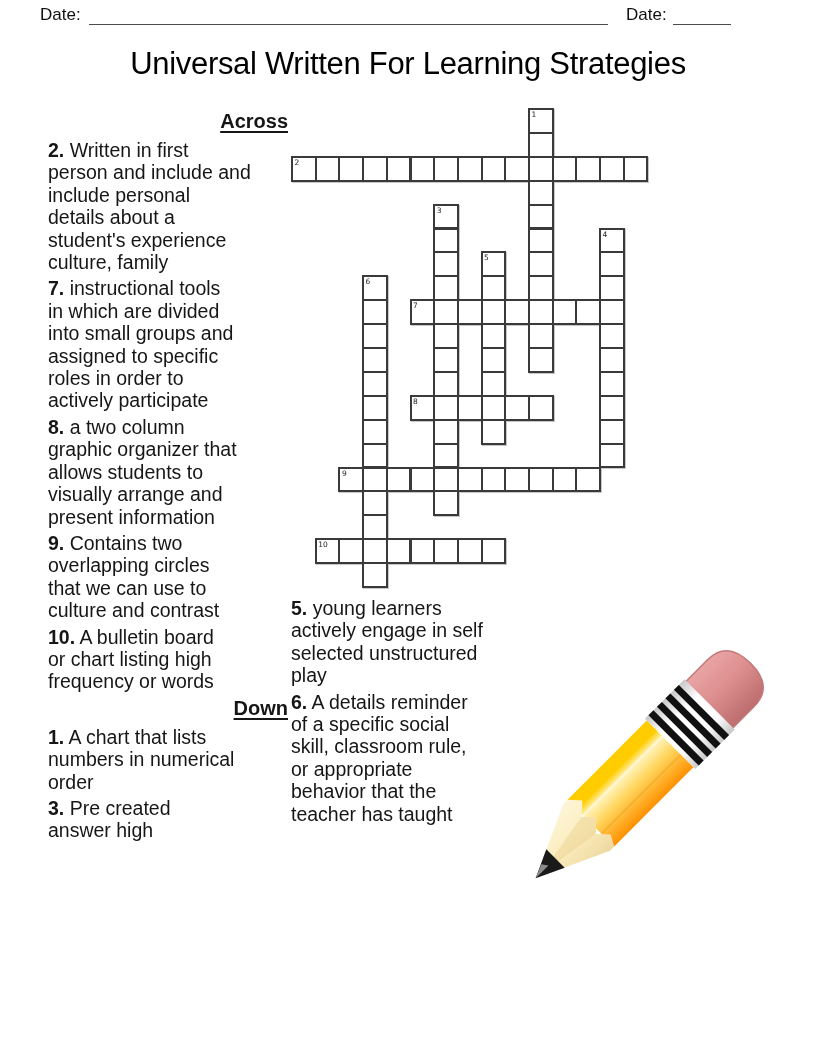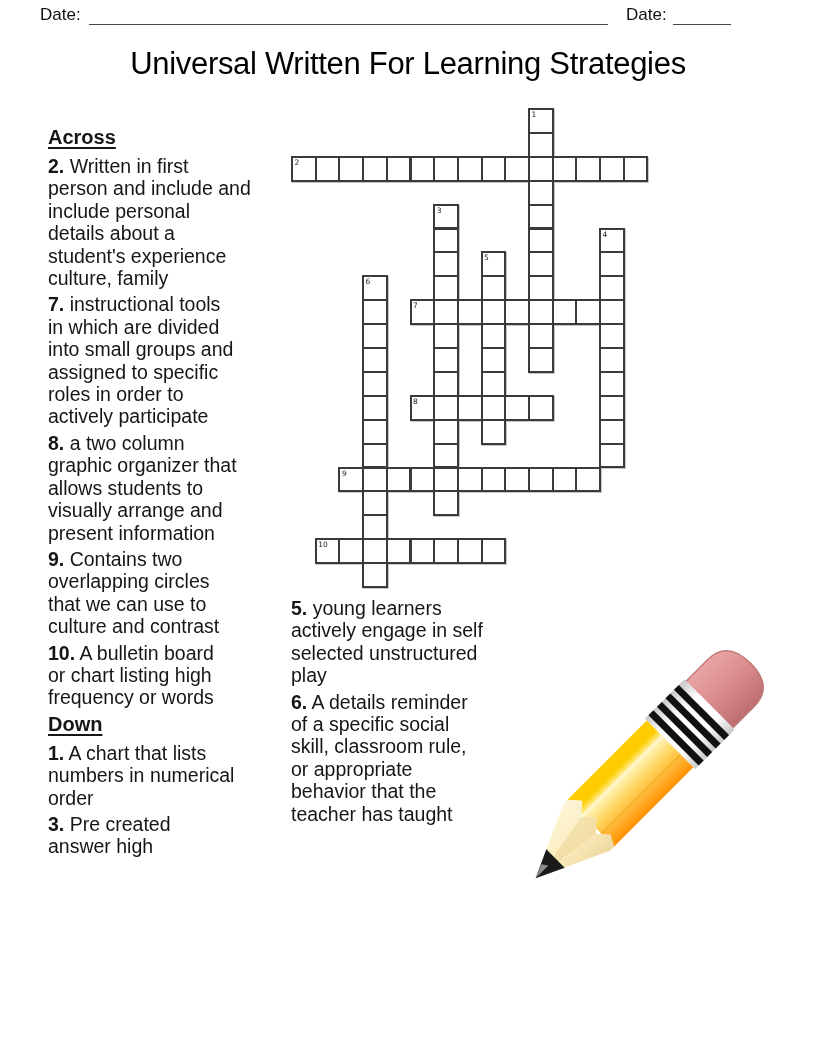--- a/index.html
+++ b/index.html
@@ -13,22 +13,22 @@
   .hdr-label{font-size:17px;color:#111;}
   .hdr-line{border-top:1.6px solid #4a4a4a;height:0;}
   
   .title{
     left:0;right:0;top:46px;text-align:center;
     font-size:31px;letter-spacing:-0.3px;color:#000;font-weight:400;
   }
   
   .clue-col{width:240px;}
   .sec-head{
-    font-size:20px;font-weight:700;margin:16px 0 6px 0;
-    text-decoration:underline;text-decoration-thickness:2px;text-underline-offset:3px;
+    font-size:20px;font-weight:700;margin:0 0 6px 0;
+    text-decoration:underline;text-decoration-thickness:2px;text-underline-offset:3px;text-align:right;
   }
   .clue{margin:0 0 4px 0;font-size:19.5px;line-height:22.4px;}
   .clue b{font-weight:700;}
   .clue .txt{white-space:pre-line;}
   
   #grid{left:0;top:0;width:816px;height:1056px;pointer-events:none;
         filter:drop-shadow(1.3px 1.5px 0 rgba(0,0,0,0.22));}
   .gcell{
     position:absolute;background:#fff;border:2px solid #3a3a3a;
     box-sizing:border-box;pointer-events:auto;

